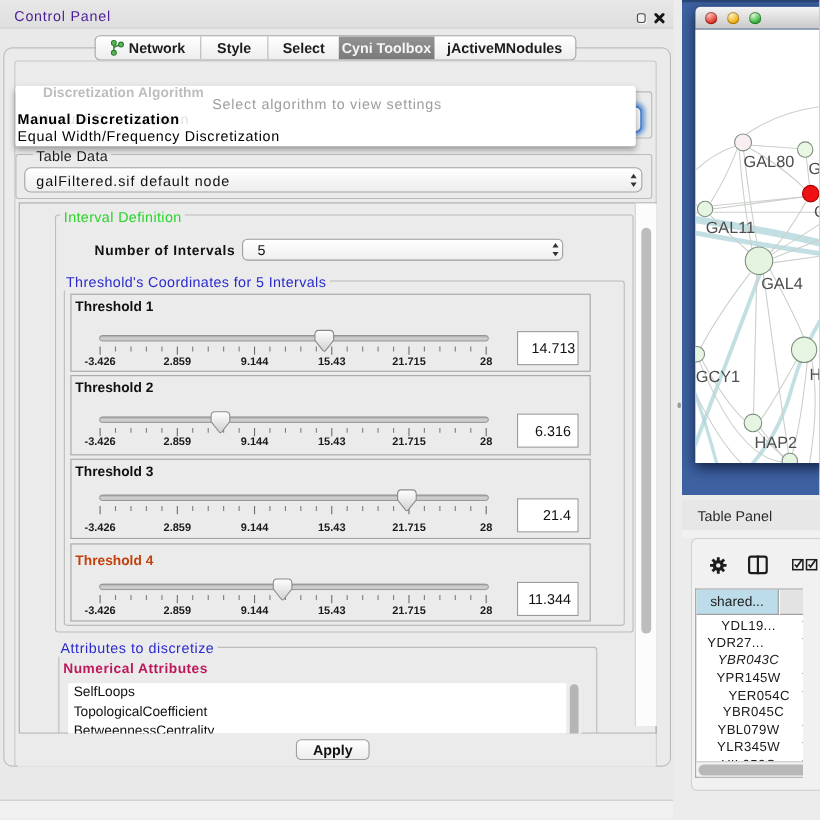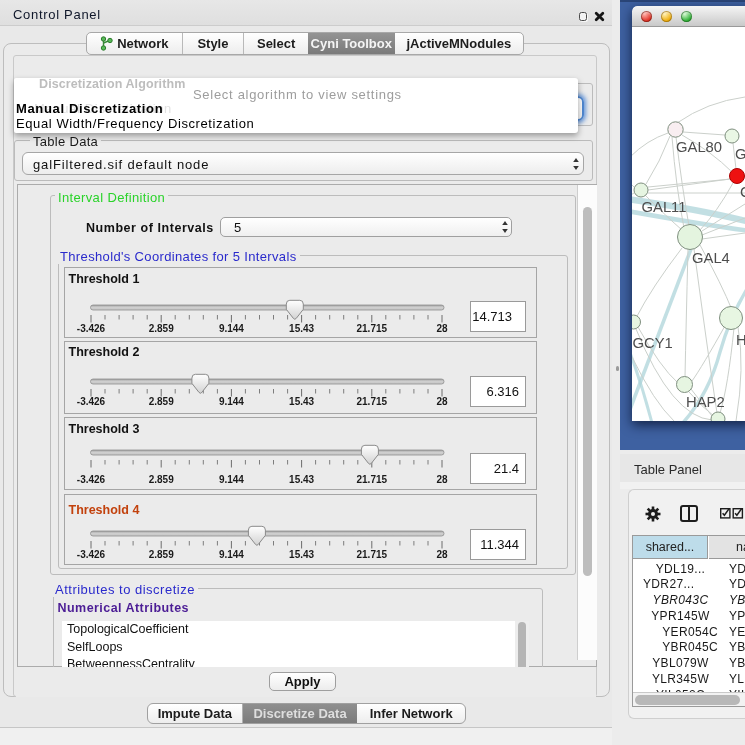--- a/index.html
+++ b/index.html
@@ -6,21 +6,21 @@
 html,body { width:745px; height:745px; overflow:hidden; font-family:"Liberation Sans",sans-serif; }
 body { position:relative; background:#e9e9e9; }
 .abs { position:absolute; }
 </style>
 </head>
 <body>
 
 <div class="abs" style="left:0;top:0;width:612px;height:745px;background:#e9e9e9;">
 
   <div class="abs" style="left:0;top:0;width:616px;height:26px;background:linear-gradient(#e7e7e7,#dfdfdf);border-bottom:1px solid #cccccc;"></div>
-  <div class="abs" style="left:13px;top:7px;font-size:13px;letter-spacing:0.7px;color:#0f172a;">Control Panel</div>
+  <div class="abs" style="left:13px;top:7px;font-size:13px;letter-spacing:0.7px;color:#4c1d95;">Control Panel</div>
 
   <div class="abs" style="left:579px;top:12px;width:8px;height:8.5px;border:1.4px solid #4a4a4a;border-radius:2.5px;background:#f2f2f2;box-shadow:1px 1px 0 rgba(255,255,255,.7);"></div>
   <svg class="abs" style="left:594px;top:11px;" width="11" height="11" viewBox="0 0 11 11">
     <path d="M2.2 2.2 L8.8 8.8 M8.8 2.2 L2.2 8.8" stroke="#151515" stroke-width="2.8" stroke-linecap="round"></path>
   </svg>
 
   <div class="abs" style="left:3px;top:43px;width:607px;height:654px;background:#ebebeb;border:1px solid #bdbdbd;border-radius:8px;"></div>
 
   <div class="abs" style="left:86px;top:32px;width:438px;height:23px;background:linear-gradient(#ffffff,#ededed);border:1px solid #a8a8a8;border-radius:5px;overflow:hidden;display:flex;">
     <div style="width:96px;height:100%;display:flex;align-items:center;justify-content:center;font-size:13px;font-weight:bold;color:#1c1c1c;border-right:1px solid #b9b9b9;">
@@ -120,21 +120,21 @@
     <text x="27.0" y="64.5" text-anchor="middle" font-family="Liberation Sans" font-size="10" font-weight="bold" fill="#1a1a1a">-3.426</text>
       <text x="97.2" y="64.5" text-anchor="middle" font-family="Liberation Sans" font-size="10" font-weight="bold" fill="#1a1a1a">2.859</text>
       <text x="167.4" y="64.5" text-anchor="middle" font-family="Liberation Sans" font-size="10" font-weight="bold" fill="#1a1a1a">9.144</text>
       <text x="237.6" y="64.5" text-anchor="middle" font-family="Liberation Sans" font-size="10" font-weight="bold" fill="#1a1a1a">15.43</text>
       <text x="307.8" y="64.5" text-anchor="middle" font-family="Liberation Sans" font-size="10" font-weight="bold" fill="#1a1a1a">21.715</text>
       <text x="378.0" y="64.5" text-anchor="middle" font-family="Liberation Sans" font-size="10" font-weight="bold" fill="#1a1a1a">28</text>
     <g transform="translate(230.8,40.3)">
         <path d="M -8.5 -3.2 Q -8.5 -7 -5 -7 L 5 -7 Q 8.5 -7 8.5 -3.2 L 8.5 2 L 1.5 11 Q 0 13 -1.5 11 L -8.5 2 Z" fill="url(#thm)" stroke="#8a8a8a" stroke-width="1"></path>
       </g>
   </svg>
-  <div class="abs" style="left:470px;top:300.7px;width:56px;height:31px;background:#fff;border:1px solid #9a9a9a;font-size:13px;color:#111;text-align:right;line-height:29px;padding-right:13px;">14.713</div>
+  <div class="abs" style="left:470px;top:300.7px;width:56px;height:31px;background:#fff;border:1px solid #9a9a9a;font-size:13px;color:#111;text-align:right;line-height:29px;padding-right:2px;">14.713</div>
   <div class="abs" style="left:64px;top:341.3px;width:473px;height:73px;border:1px solid #a5a5a5;"></div>
   <div class="abs" style="left:68.5px;top:345.3px;font-size:12.5px;font-weight:bold;color:#111;">Threshold 2</div>
   <svg class="abs" style="left:64px;top:341.3px;" width="473" height="73" viewBox="0 0 473 73">
     <rect x="26.5" y="38.0" width="353.5" height="5" rx="2.5" fill="url(#trk)" stroke="#8e8e8e" stroke-width="0.8"></rect>
     <line x1="27.0" y1="48.0" x2="27.0" y2="55.5" stroke="#6d6d6d" stroke-width="1"></line>
       <line x1="41.0" y1="48.0" x2="41.0" y2="52.5" stroke="#7d7d7d" stroke-width="1"></line>
       <line x1="55.1" y1="48.0" x2="55.1" y2="52.5" stroke="#7d7d7d" stroke-width="1"></line>
       <line x1="69.1" y1="48.0" x2="69.1" y2="52.5" stroke="#7d7d7d" stroke-width="1"></line>
       <line x1="83.2" y1="48.0" x2="83.2" y2="52.5" stroke="#7d7d7d" stroke-width="1"></line>
       <line x1="97.2" y1="48.0" x2="97.2" y2="55.5" stroke="#6d6d6d" stroke-width="1"></line>
@@ -247,38 +247,33 @@
       <text x="307.8" y="64.0" text-anchor="middle" font-family="Liberation Sans" font-size="10" font-weight="bold" fill="#1a1a1a">21.715</text>
       <text x="378.0" y="64.0" text-anchor="middle" font-family="Liberation Sans" font-size="10" font-weight="bold" fill="#1a1a1a">28</text>
     <g transform="translate(192.9,39.3)">
         <path d="M -8.5 -3.2 Q -8.5 -7 -5 -7 L 5 -7 Q 8.5 -7 8.5 -3.2 L 8.5 2 L 1.5 11 Q 0 13 -1.5 11 L -8.5 2 Z" fill="url(#thm)" stroke="#8a8a8a" stroke-width="1"></path>
       </g>
   </svg>
   <div class="abs" style="left:470px;top:528.5px;width:56px;height:31px;background:#fff;border:1px solid #9a9a9a;font-size:13px;color:#111;text-align:right;line-height:29px;padding-right:6px;">11.344</div>
 
   <div class="abs" style="left:52.5px;top:587.5px;width:490px;height:90px;border:1px solid #bcbcbc;border-radius:3px;"></div>
   <div class="abs" style="left:52px;top:582px;font-size:13px;letter-spacing:0.5px;color:#2a2acc;background:#ebebeb;padding:0 3px;">Attributes to discretize</div>
-  <div class="abs" style="left:57.5px;top:601px;font-size:12.5px;font-weight:bold;letter-spacing:0.45px;color:#4c1d95;">Numerical Attributes</div>
+  <div class="abs" style="left:57.5px;top:601px;font-size:12.5px;font-weight:bold;letter-spacing:0.45px;color:#be185d;">Numerical Attributes</div>
   <div class="abs" style="left:62px;top:621px;width:453px;height:46px;background:#ffffff;overflow:hidden;">
+    <div style="height:17.5px;font-size:12.5px;color:#111;padding-left:5px;line-height:17.5px;">SelfLoops</div>
     <div style="height:17.5px;font-size:12.5px;color:#111;padding-left:5px;line-height:17.5px;">TopologicalCoefficient</div>
-    <div style="height:17.5px;font-size:12.5px;color:#111;padding-left:5px;line-height:17.5px;">SelfLoops</div>
     <div style="height:17.5px;font-size:12.5px;color:#111;padding-left:5px;line-height:17.5px;">BetweennessCentrality</div>
   </div>
   <div class="abs" style="left:515px;top:621px;width:14px;height:46px;background:#ededed;"></div>
   <div class="abs" style="left:518px;top:622px;width:8px;height:45px;background:#b5b5b5;border-radius:4px 4px 0 0;"></div>
 
   <div class="abs" style="left:16px;top:667px;width:580px;height:30px;background:#ebebeb;"></div>
 
   <div class="abs" style="left:269px;top:672px;width:67px;height:19px;background:linear-gradient(#ffffff,#ececec);border:1px solid #9e9e9e;border-radius:5px;text-align:center;font-size:13px;font-weight:bold;color:#111;line-height:17px;">Apply</div>
 
-  <div class="abs" style="left:147px;top:703px;width:319px;height:21px;background:linear-gradient(#ffffff,#ededed);border:1px solid #a0a0a0;border-radius:6px;overflow:hidden;display:flex;">
-    <div style="width:95px;display:flex;align-items:center;justify-content:center;font-size:13px;font-weight:bold;color:#1c1c1c;border-right:1px solid #b0b0b0;">Impute Data</div>
-    <div style="width:115px;display:flex;align-items:center;justify-content:center;font-size:13px;font-weight:bold;color:#dedede;background:linear-gradient(#8f8f8f,#7b7b7b);">Discretize Data</div>
-    <div style="width:108px;display:flex;align-items:center;justify-content:center;font-size:13px;font-weight:bold;color:#1c1c1c;">Infer Network</div>
-  </div>
   <div class="abs" style="left:0;top:727px;width:612px;height:1px;background:#c6c6c6;"></div>
   <div class="abs" style="left:0;top:728px;width:612px;height:17px;background:#f0f0f0;"></div>
 
   <div class="abs" style="left:14px;top:78px;width:564px;height:55px;background:#ffffff;border-radius:2px 3px 3px 2px;box-shadow:0 3px 6px rgba(0,0,0,0.35);"></div>
   <div class="abs" style="left:39px;top:77px;font-size:12.5px;font-weight:bold;letter-spacing:0.1px;color:#bdbdbd;">Discretization Algorithm</div>
   <div class="abs" style="left:34px;top:101px;font-size:13px;letter-spacing:0.65px;color:#e2e2e2;">Manual Discretization</div>
   <div class="abs" style="left:193px;top:87px;font-size:13px;letter-spacing:0.7px;color:#9d9d9d;">Select algorithm to view settings</div>
   <div class="abs" style="left:16px;top:101px;font-size:13px;font-weight:bold;letter-spacing:0.65px;color:#000;">Manual Discretization</div>
   <div class="abs" style="left:16px;top:116px;font-size:13px;letter-spacing:0.6px;color:#000;">Equal Width/Frequency Discretization</div>
 </div>
@@ -382,21 +377,21 @@
   </svg>
   <div class="abs" style="left:68px;top:505px;width:18px;height:17px;border:2.6px solid #1d1d1d;border-radius:3px;"></div>
   <div class="abs" style="left:75.7px;top:505px;width:2.6px;height:17px;background:#1d1d1d;"></div>
   <svg class="abs" style="left:108px;top:508px;" width="24" height="11" viewBox="0 0 24 11">
     <rect x="0.7" y="0.7" width="9.2" height="9.2" fill="none" stroke="#1d1d1d" stroke-width="1.4"></rect>
     <path d="M 2.6 5.2 L 4.4 7.3 L 9.3 0.4" fill="none" stroke="#1d1d1d" stroke-width="1.5"></path>
     <rect x="13.2" y="0.7" width="9.2" height="9.2" fill="none" stroke="#1d1d1d" stroke-width="1.4"></rect>
     <path d="M 15.1 5.2 L 16.9 7.3 L 21.8 0.4" fill="none" stroke="#1d1d1d" stroke-width="1.5"></path>
   </svg>
 
-  <div class="abs" style="left:20px;top:535px;width:113px;height:172px;border:1px solid #9a9a9a;border-right:none;background:#fff;overflow:hidden;">
+  <div class="abs" style="left:20px;top:535px;width:98px;height:172px;border:1px solid #9a9a9a;border-right:none;background:#fff;overflow:hidden;">
     <div style="position:absolute;left:0;top:0;width:75px;height:23px;background:#bddcea;border-right:1px solid #9a9a9a;border-bottom:1px solid #9a9a9a;font-size:12.5px;color:#222;text-align:center;line-height:22px;">shared...</div>
     <div style="position:absolute;left:76px;top:0;width:37px;height:23px;background:#e3e3e3;border-bottom:1px solid #9a9a9a;font-size:12.5px;color:#222;padding-left:27px;line-height:22px;">na</div>
     <div style="position:absolute;left:10px;top:23px;width:113px;height:133px;overflow:hidden;font-size:12px;letter-spacing:0.35px;color:#1a1a1a;">
         <div style="height:2.5px;"></div>
       <div style="height:15.8px;line-height:15.8px;display:flex;white-space:nowrap;">
           <span style="flex:none;display:inline-block;width:75px;text-align:center;">YDL19...</span>
           <span style="padding-left:11px;">YDL19</span>
         </div>
       <div style="height:15.8px;line-height:15.8px;display:flex;white-space:nowrap;">
           <span style="flex:none;display:inline-block;width:75px;text-align:left;">YDR27...</span>
@@ -408,21 +403,21 @@
         </div>
       <div style="height:15.8px;line-height:15.8px;display:flex;white-space:nowrap;">
           <span style="flex:none;display:inline-block;width:75px;text-align:center;">YPR145W</span>
           <span style="padding-left:11px;">YPR14</span>
         </div>
       <div style="height:15.8px;line-height:15.8px;display:flex;white-space:nowrap;">
           <span style="flex:none;display:inline-block;width:75px;text-align:right;">YER054C</span>
           <span style="padding-left:11px;">YER05</span>
         </div>
       <div style="height:15.8px;line-height:15.8px;display:flex;white-space:nowrap;">
-          <span style="flex:none;display:inline-block;width:75px;text-align:right;">YBR045C</span>
+          <span style="flex:none;display:inline-block;width:75px;text-align:left;margin-left:14px;">YBR045C</span>
           <span style="padding-left:11px;">YBR04</span>
         </div>
       <div style="height:15.8px;line-height:15.8px;display:flex;white-space:nowrap;">
           <span style="flex:none;display:inline-block;width:75px;text-align:center;">YBL079W</span>
           <span style="padding-left:11px;">YBL07</span>
         </div>
       <div style="height:15.8px;line-height:15.8px;display:flex;white-space:nowrap;">
           <span style="flex:none;display:inline-block;width:75px;text-align:center;">YLR345W</span>
           <span style="padding-left:11px;">YLR34</span>
         </div>

